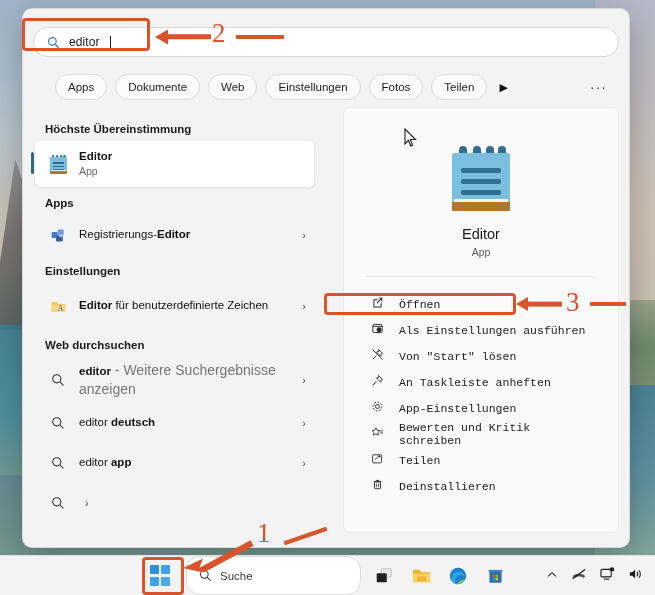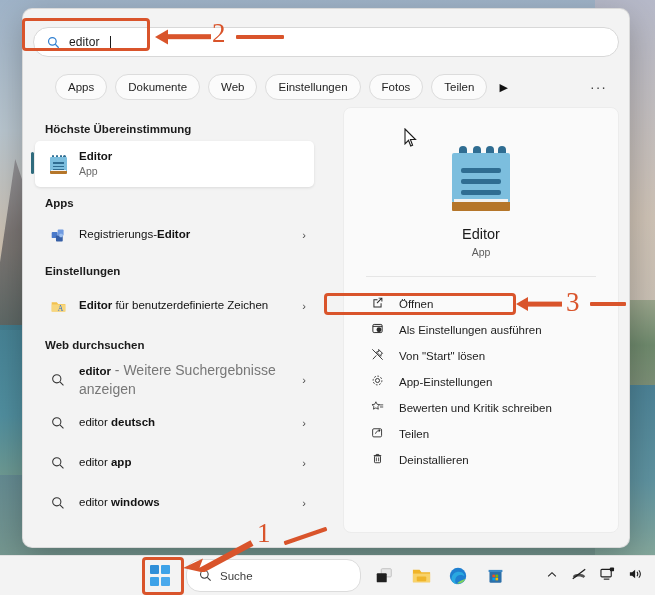--- a/index.html
+++ b/index.html
@@ -117,21 +117,21 @@
   .np-lg .np-sheet{ top:55px; left:2px; width:54px; height:5px; }
   .np-lg .np-line { left:9px; height:4.5px; width:40px; border-radius:2px; }
   .np-lg .np-ring { top:2px; width:8px; height:13px; border-radius:4px; }
 
   
   .prev-head { padding:36px 0 14px; text-align:center; }
   .prev-name { font-size:14.5px; color:#1b1b1b; margin-top:14px; }
   .prev-kind { font-size:10.5px; color:#5d5d5d; margin-top:4px; }
   .prev-div { height:1px; background:#e6e6e6; margin:4px 22px 0; }
 
-  .actions { padding:14px 0 0 0; }
+  .actions { padding:14px 0 0 0;font-family:Liberation Mono, monospace; }
   .act {
     display:flex; align-items:center; gap:14px; height:26px;
     padding:0 18px; font-size:11.5px; color:#1d1d1d; position:relative;
     margin:0 8px; border-radius:3px;
   }
   .act .gi { width:15px; flex:none; text-align:center; font-size:12.5px; color:#2a2a2a; line-height:1; }
 
   
   .taskbar {
     position:absolute; left:0; bottom:0; width:655px; height:40px;
@@ -140,21 +140,21 @@
   }
   .tb-center { position:absolute; left:143px; display:flex; align-items:center; gap:9px; }
   .tb-start {
     width:34px; height:28px; display:flex; align-items:center; justify-content:center;
   }
   .winlogo { display:grid; grid-template-columns:9px 9px; grid-template-rows:9px 9px; gap:2.5px; }
   .winlogo i { background:#3da2e8; display:block; border-radius:1px; }
   .winlogo i:nth-child(1){ background:#2f8fd8; }
   .winlogo i:nth-child(4){ background:#4aa9ec; }
   .tb-search {
-    width:175px; height:33px; border-radius:14px; background:#ffffff;
+    width:175px; height:39px; border-radius:14px; background:#ffffff;
     border:1px solid #dcdcdc; display:flex; align-items:center; gap:8px; padding:0 12px;
   }
   .tb-search span { font-size:11.5px; color:#3d3d3d; }
   .tb-icon { width:28px; height:28px; display:flex; align-items:center; justify-content:center; }
   .tray { position:absolute; right:12px; display:flex; align-items:center; gap:13px; color:#1d1d1d; }
   .desk-label { position:absolute; left:2px; bottom:22px; font-size:11px; color:#1f1f1f; }
 
   
   .anno { position:absolute; pointer-events:none; }
   .anno-box { border:3px solid #d9542b; border-radius:4px; }
@@ -310,23 +310,20 @@
           </span>
           <span class="chev">›</span>
         </div>
 
         <div class="res-row">
           <span class="ico">
             <svg width="14" height="14" viewBox="0 0 16 16">
                 <circle cx="6.6" cy="6.6" r="4.7" fill="none" stroke="#333" stroke-width="1.2"></circle>
                 <line x1="10.2" y1="10.2" x2="14.2" y2="14.2" stroke="#333" stroke-width="1.2"></line>
               </svg>
-          </span>
-          <span class="res-text">
-            <span class="res-title"><span>editor </span><b>windows</b></span>
           </span>
           <span class="chev">›</span>
         </div>
       </div>
 
       <div class="pane-right">
 
         <div class="prev-head">
           <div class="np-lg">
             <span class="np-ring" style="left:7px"></span>
@@ -372,20 +369,29 @@
             <span class="gi">
               <svg width="13" height="13" viewBox="0 0 16 16">
                   <path d="M9.4 1.8l4.8 4.8-1.6.6-.6 3-5.3-5.3 3-.6z" fill="none" stroke="#2a2a2a" stroke-width="1.1"></path>
                   <path d="M6.6 9.1L2.3 13.8" stroke="#2a2a2a" stroke-width="1.1"></path>
                   <path d="M1.6 1.6l12.8 12.8" stroke="#2a2a2a" stroke-width="1.1"></path>
                 </svg>
             </span>
             <span>Von "Start" lösen</span>
           </div>
 
+          <div class="act">
+            <span class="gi">
+              <svg width="13" height="13" viewBox="0 0 16 16">
+                  <path d="M9.4 1.8l4.8 4.8-1.6.6-.6 3-5.3-5.3 3-.6z" fill="none" stroke="#2a2a2a" stroke-width="1.1"></path>
+                  <path d="M6.6 9.1L2.3 13.8" stroke="#2a2a2a" stroke-width="1.1"></path>
+                </svg>
+            </span>
+            <span>An Taskleiste anheften</span>
+          </div>
 
           <div class="act">
             <span class="gi">
               <svg width="13" height="13" viewBox="0 0 16 16">
                   <circle cx="8" cy="8" r="2.5" fill="none" stroke="#2a2a2a" stroke-width="1.1"></circle>
                   <circle cx="8" cy="8" r="5.4" fill="none" stroke="#2a2a2a" stroke-width="1.1" stroke-dasharray="2.2 1.9"></circle>
                 </svg>
             </span>
             <span>App-Einstellungen</span>
           </div>

